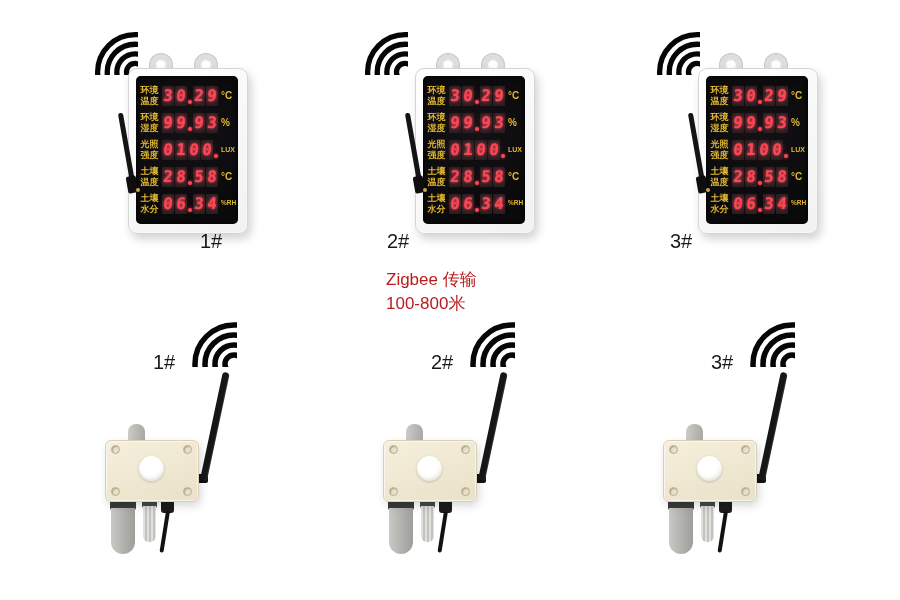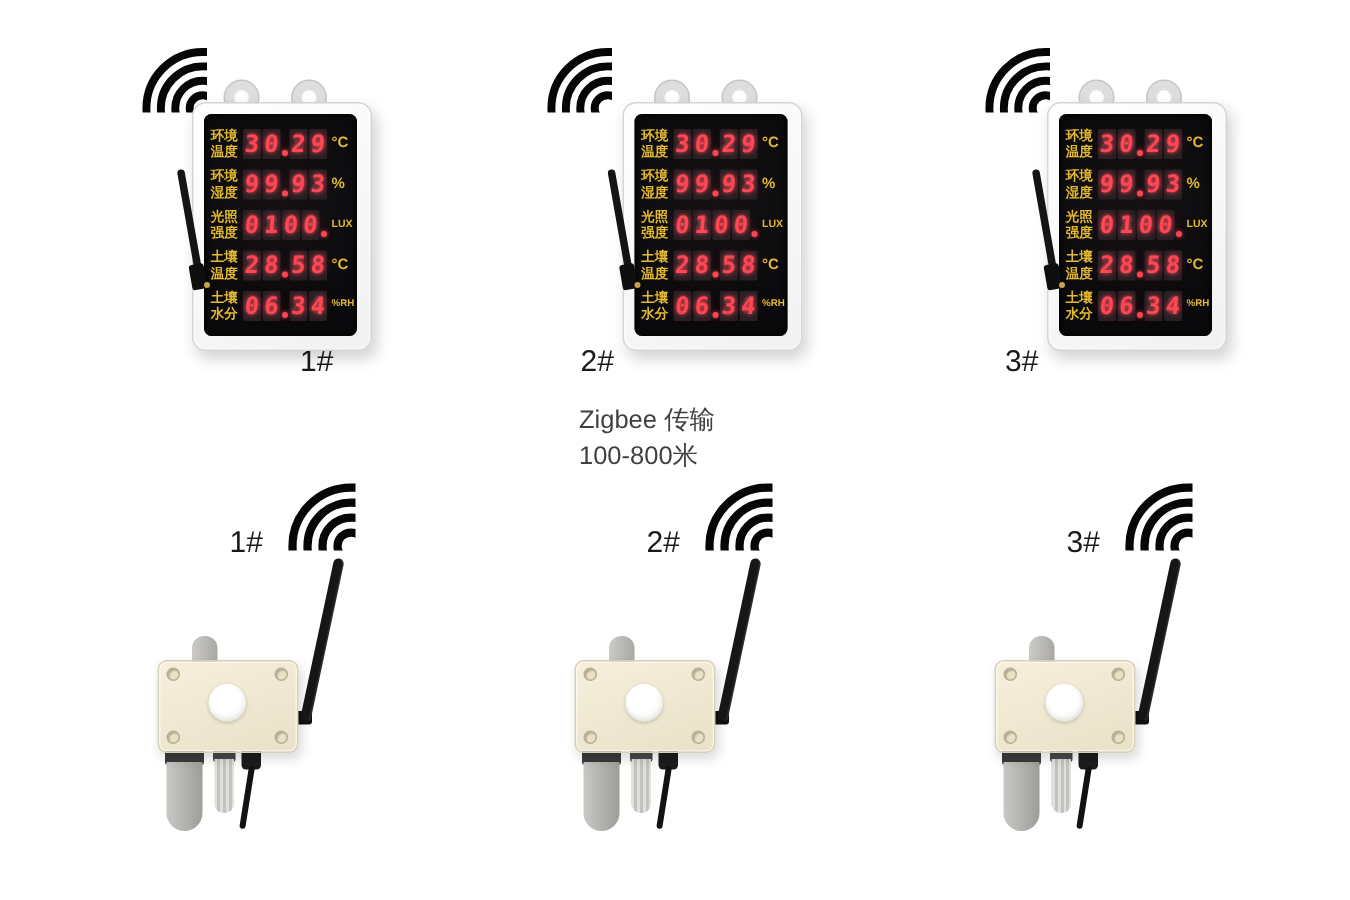--- a/index.html
+++ b/index.html
@@ -48,21 +48,21 @@
   .dp{width:4px;height:4px;border-radius:50%;background:#ff4653;align-self:flex-end;
     margin:0 1px 2px 0;box-shadow:0 0 3px rgba(255,70,90,.9);}
   .unitlab{margin-left:2px;width:15px;color:#e3b92f;font-weight:bold;font-size:10px;line-height:1;}
   .srow:nth-child(3) .unitlab{font-size:7px;}
   .srow:nth-child(5) .unitlab{font-size:6.5px;}
   .unit-label{position:absolute;top:210px;font-size:20px;color:#1a1a1a;}
   .u1 .unit-label{left:170px;}
   .u2 .unit-label{left:70px;}
   .u3 .unit-label{left:70px;}
   
-  .zigbee-note{position:absolute;left:386px;top:268px;font-size:17px;line-height:1.4;color:#404040;}
+  .zigbee-note{position:absolute;left:386px;top:268px;font-size:17px;line-height:1.4;color:#b91c1c;}
   
   .sens-unit{position:absolute;top:315px;width:235px;height:255px;}
   .sens-unit.s1{left:60px;}
   .sens-unit.s2{left:338px;}
   .sens-unit.s3{left:618px;}
   .wifi-bot{width:52px;height:52px;top:0;left:125px;}
   .s-label{position:absolute;left:93px;top:36px;font-size:20px;color:#1a1a1a;}
   .top-probe{position:absolute;left:68px;top:109px;width:17px;height:26px;z-index:1;
     background:linear-gradient(90deg,#cccbc7,#a9a8a4);border-radius:8px 8px 2px 2px;}
   .sbox{position:absolute;left:45px;top:125px;width:92px;height:60px;z-index:2;

